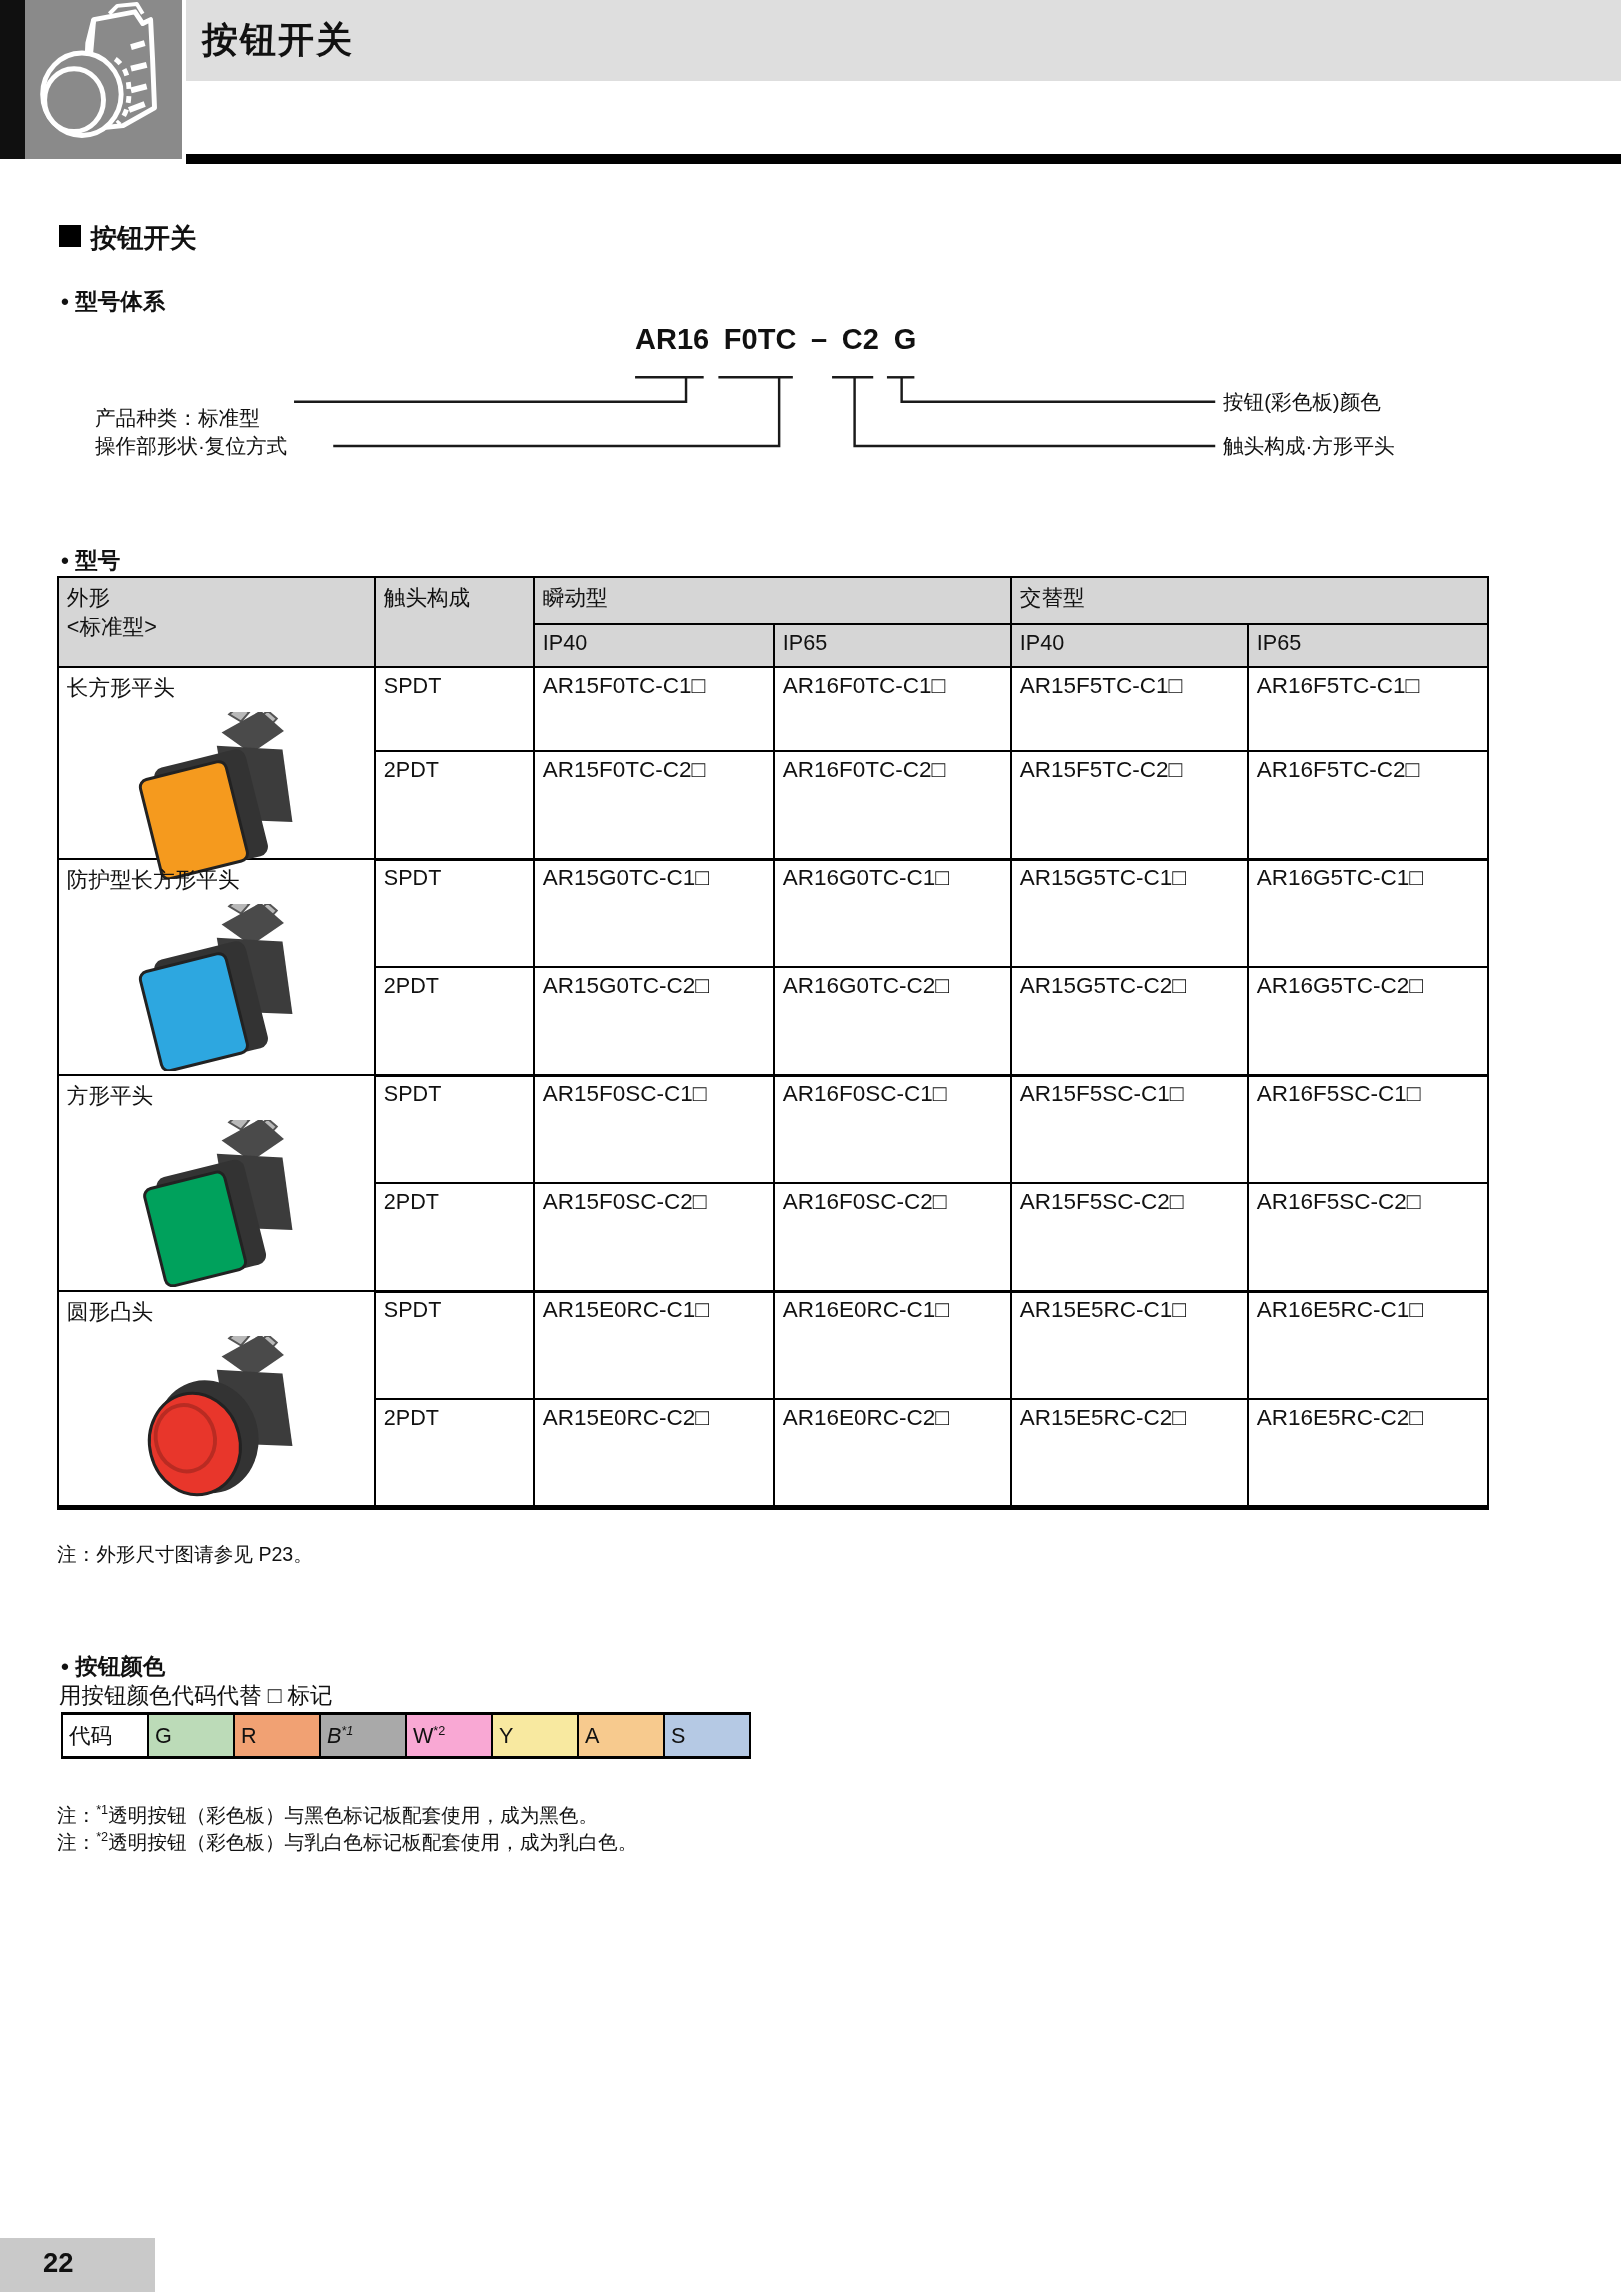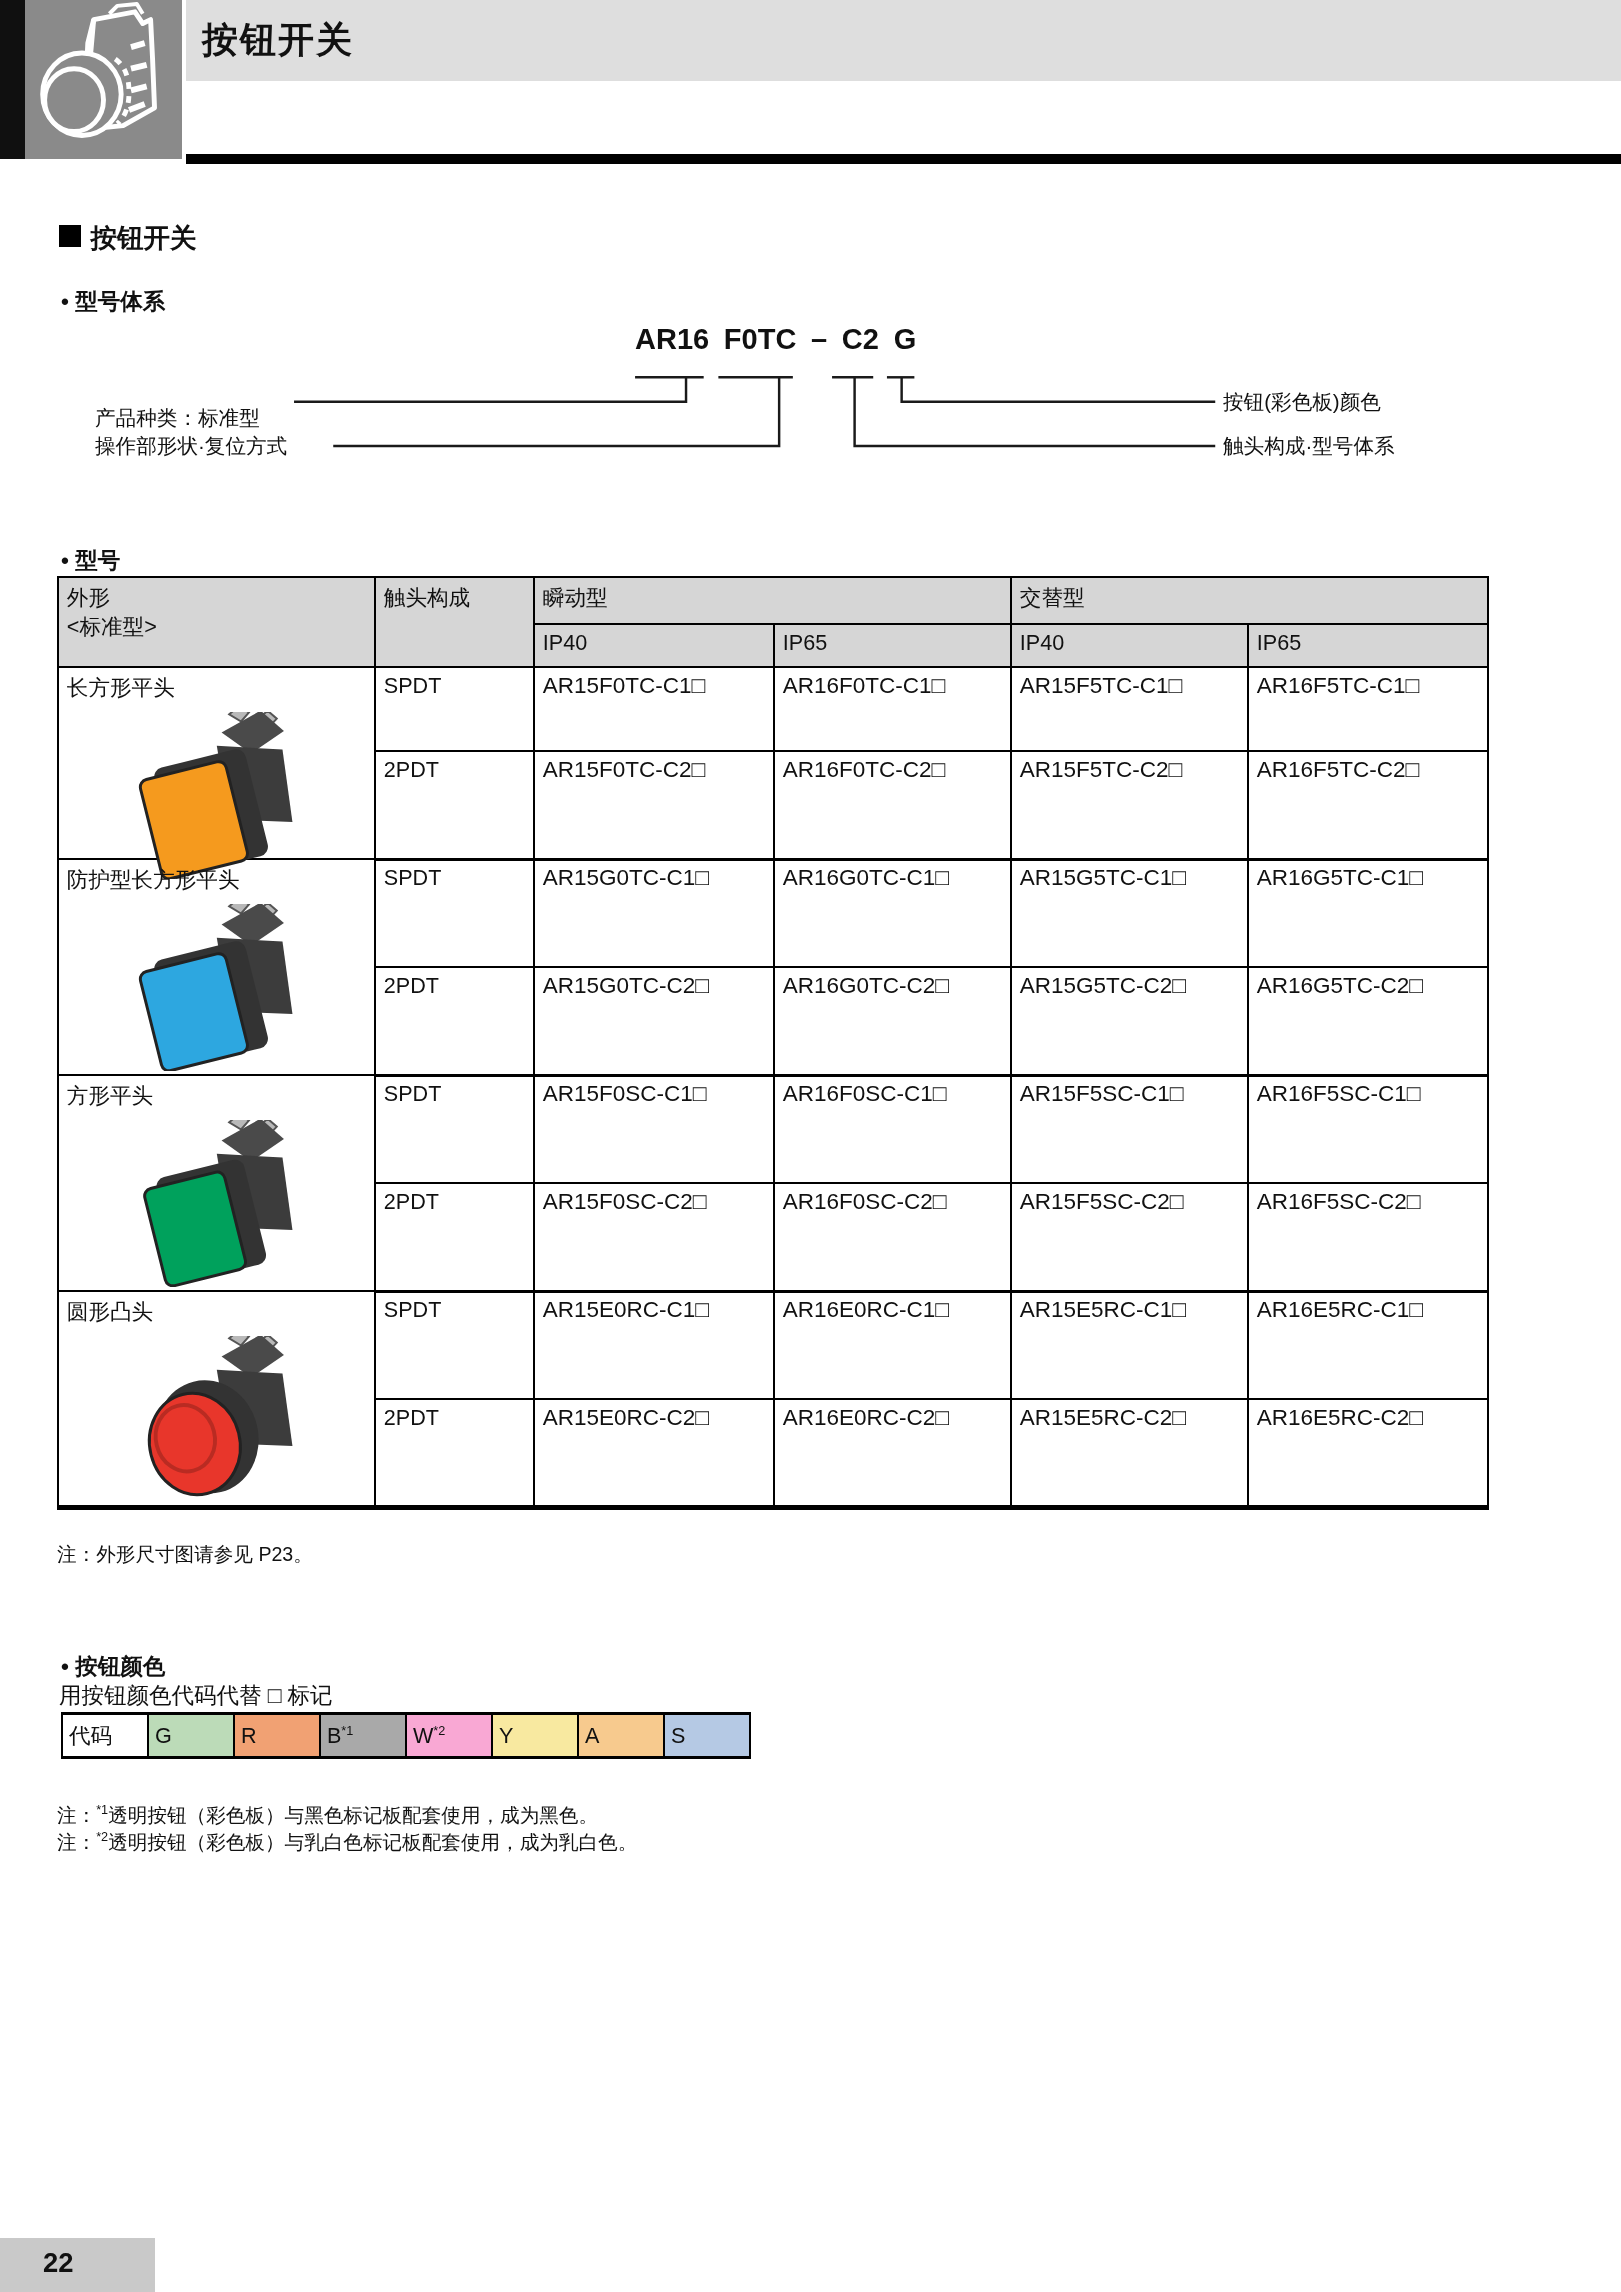--- a/index.html
+++ b/index.html
@@ -99,21 +99,21 @@
         <path d="M905 385 H933"></path>
       <path d="M700 385 V410 H300"></path>
       <path d="M795 385 V455 H340"></path>
       <path d="M872 385 V455 H1240"></path>
       <path d="M920 385 V410 H1240"></path>
     </g>
   </svg>
   <div class="abs diag-label" style="left:95px;top:388px;margin-top:16px;">产品种类：标准型</div>
   <div class="abs diag-label" style="left:95px;top:432px;">操作部形状·复位方式</div>
   <div class="abs diag-label" style="left:1223px;top:388px;">按钮(彩色板)颜色</div>
-  <div class="abs diag-label" style="left:1223px;top:432px;">触头构成·型号体系</div>
+  <div class="abs diag-label" style="left:1223px;top:432px;">触头构成·方形平头</div>
 
   <div class="abs sub-head" style="left:61px;top:545px;">• 型号</div>
 
   <table class="model abs" style="left:57px;top:576px;">
     <colgroup>
         <col style="width:317px">
         <col style="width:159px">
         <col style="width:240px">
         <col style="width:237px">
         <col style="width:237px">
@@ -264,21 +264,21 @@
         <col style="width:86px">
         <col style="width:86px">
         <col style="width:86px">
         <col style="width:86px">
       </colgroup>
     <tbody>
     <tr>
       <td>代码</td>
       <td style="background-color: rgb(188, 219, 184);"><span>G</span><sup></sup></td>
       <td style="background-color: rgb(241, 161, 115);"><span>R</span><sup></sup></td>
-      <td style="background-color: rgb(169, 169, 169);"><span>B</span><sup>*1</sup></td>
+      <td style="background-color: rgb(169, 169, 169); font-style: italic;"><span>B</span><sup>*1</sup></td>
       <td style="background-color: #f9a8d4;"><span>W</span><sup>*2</sup></td>
       <td style="background-color: rgb(248, 233, 160);"><span>Y</span><sup></sup></td>
       <td style="background-color: rgb(247, 202, 142);"><span>A</span><sup></sup></td>
       <td style="background-color: rgb(181, 201, 228);"><span>S</span><sup></sup></td>
     </tr>
   </tbody>
     </table>
 
   <div class="abs fn" style="left:57px;top:1802px;">
     <span>注：</span><sup>*1</sup><span>透明按钮（彩色板）与黑色标记板配套使用，成为黑色。</span>

